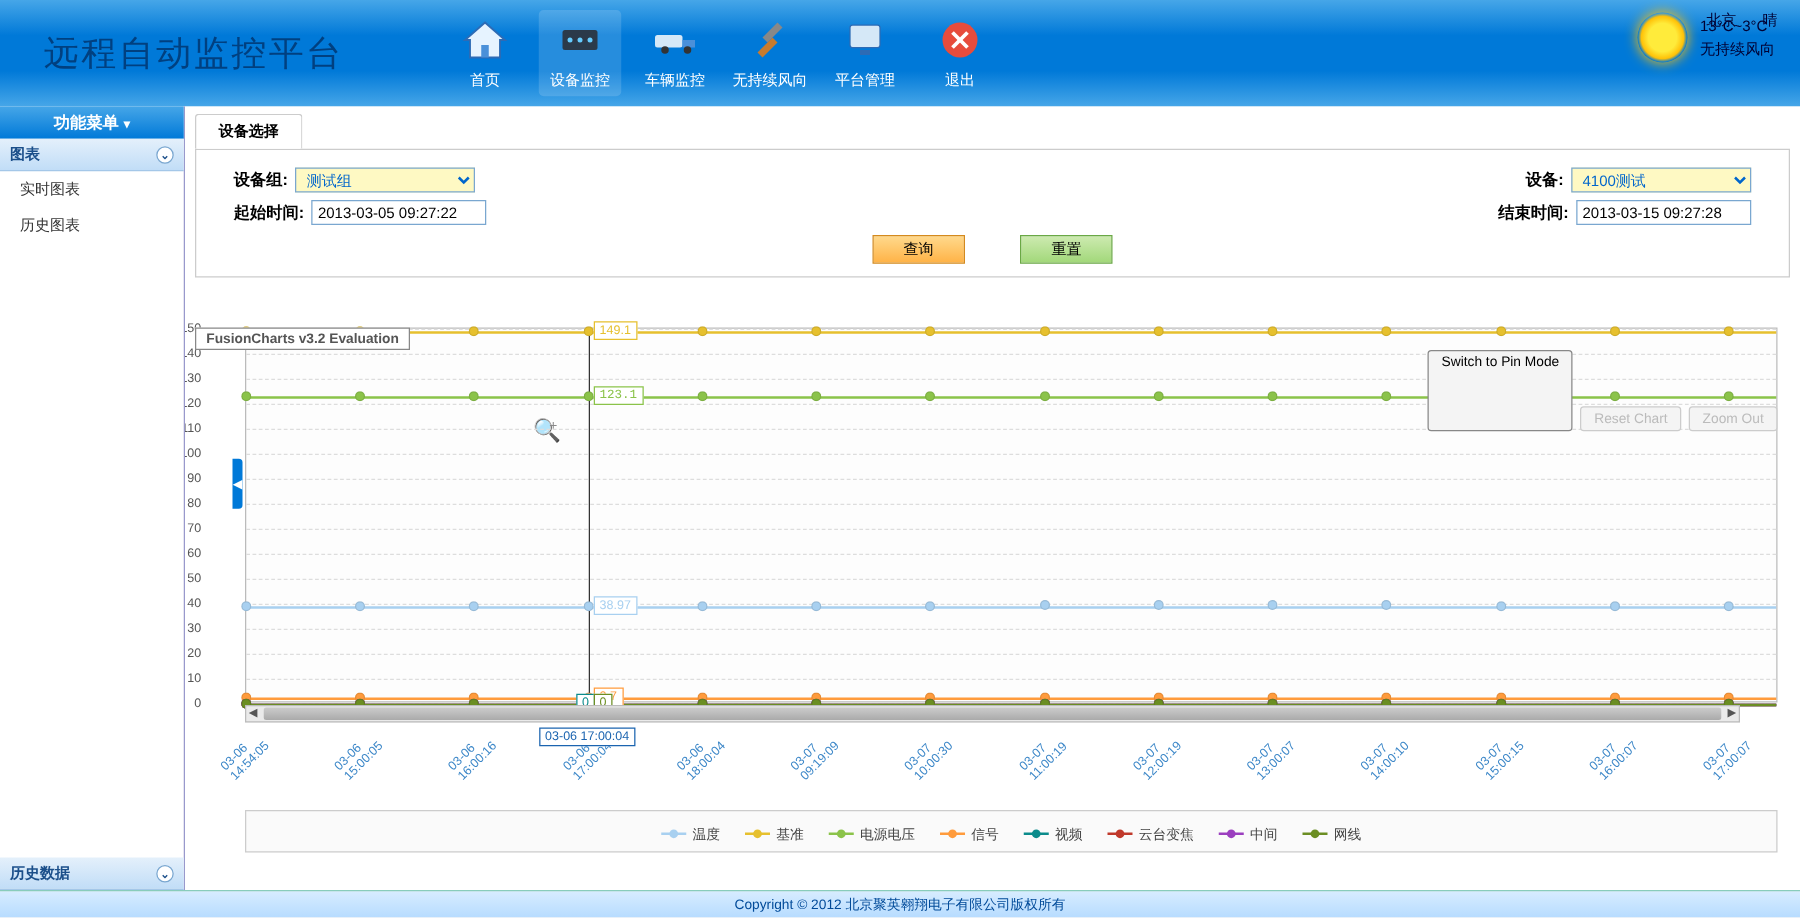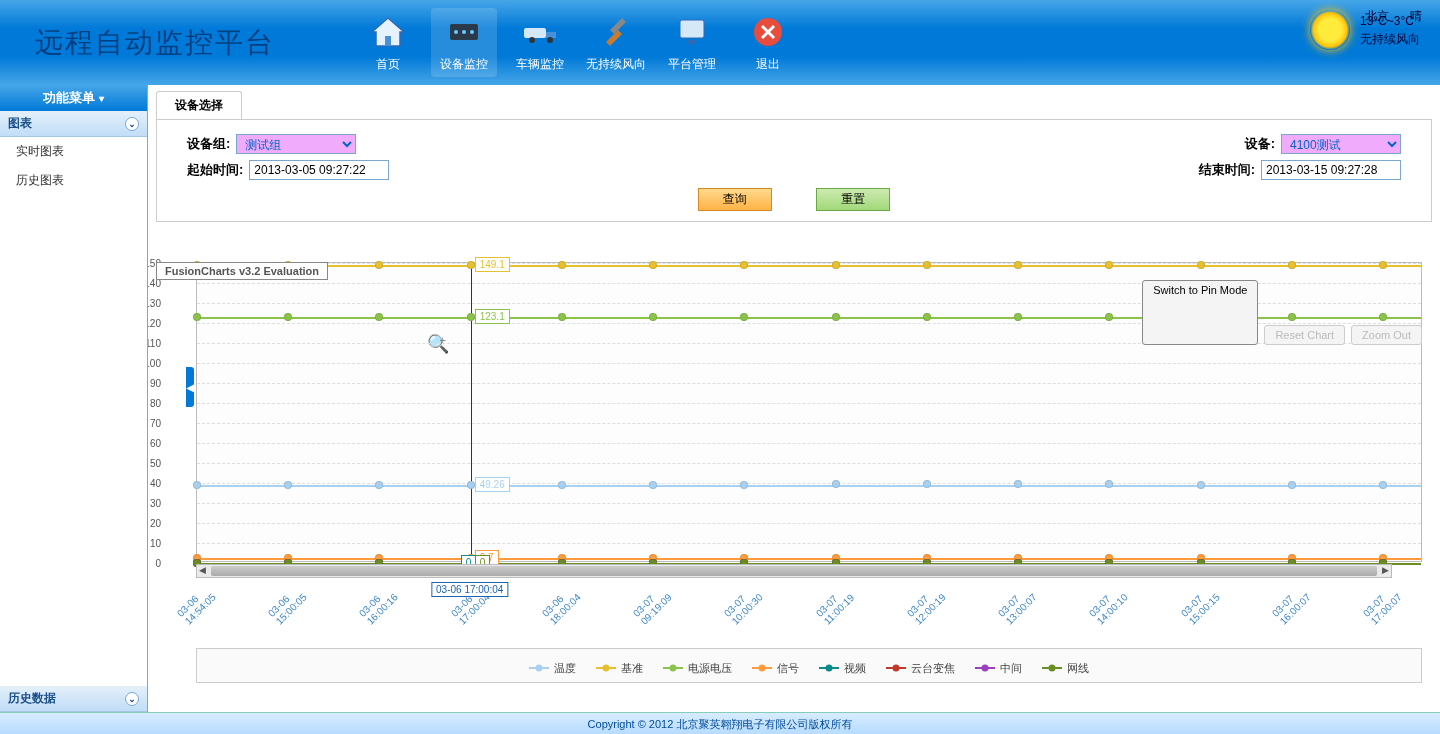--- a/index.html
+++ b/index.html
@@ -33,21 +33,21 @@
 
 .main { flex: 1; background: #fff; padding: 0 8px; overflow: hidden; }
 .tabs { display: flex; margin-top: 6px; }
 .tab { padding: 5px 18px; font-size: 12px; background: #fff; border: 1px solid #ccc; border-bottom: none; border-radius: 3px 3px 0 0; font-weight: bold; }
 
 .form-area { border: 1px solid #ccc; padding: 14px 30px 10px; }
 .form-row { display: flex; justify-content: space-between; margin-bottom: 6px; align-items: center; }
 .form-group { display: flex; align-items: center; gap: 6px; }
 .form-label { font-size: 13px; font-weight: bold; }
 .form-select, .form-input { border: 1px solid #7aa7d0; font-size: 12px; padding: 2px 4px; height: 20px; }
-.form-select { width: 120px; background: #f0abfc; color: #0066cc; }
+.form-select { width: 144px; background: #fef9c3; color: #0066cc; }
 .form-input { width: 140px; }
 .btn-row { text-align: center; margin-top: 8px; }
 .btn { display: inline-block; padding: 2px 24px; font-size: 12px; border: 1px solid #999; margin: 0 20px; cursor: pointer; }
 .btn-query { background: linear-gradient(#ffd98c, #ffb347); border-color: #d48a1e; }
 .btn-reset { background: linear-gradient(#cdeab0, #a2d87a); border-color: #6aa845; }
 
 
 .chart-wrap { margin-top: 8px; position: relative; }
 .eval-badge { position: absolute; top: 0; left: 0; background: #fff; border: 1px solid #888; padding: 2px 8px; font-size: 11px; font-weight: bold; color: #555; z-index: 5; }
 .chart-toolbar { position: absolute; top: 18px; right: 10px; display: flex; gap: 6px; z-index: 5; }
@@ -364,22 +364,22 @@
           <div class="pt" style="left: 456.154px; top: 300px; background: rgb(107, 142, 35);"></div>
           <div class="pt" style="left: 547.385px; top: 300px; background: rgb(107, 142, 35);"></div>
           <div class="pt" style="left: 638.615px; top: 300px; background: rgb(107, 142, 35);"></div>
           <div class="pt" style="left: 729.846px; top: 300px; background: rgb(107, 142, 35);"></div>
           <div class="pt" style="left: 821.077px; top: 300px; background: rgb(107, 142, 35);"></div>
           <div class="pt" style="left: 912.308px; top: 300px; background: rgb(107, 142, 35);"></div>
           <div class="pt" style="left: 1003.54px; top: 300px; background: rgb(107, 142, 35);"></div>
           <div class="pt" style="left: 1094.77px; top: 300px; background: rgb(107, 142, 35);"></div>
           <div class="pt" style="left: 1186px; top: 300px; background: rgb(107, 142, 35);"></div>
           <div class="data-label" style="border-color: rgb(230, 192, 46); color: rgb(230, 192, 46); left: 277.692px; top: -6.2px;">149.1</div>
-          <div class="data-label" style="border-color: rgb(139, 195, 74); color: rgb(139, 195, 74); left: 277.692px; top: 45.8px;">123.1</div>
-          <div class="data-label" style="border-color: rgb(168, 208, 240); color: rgb(168, 208, 240); left: 277.692px; top: 214.06px;">49.26</div>
+          <div class="data-label" style="border-color: rgb(139, 195, 74); color: rgb(139, 195, 74); left: 277.692px; top: 45.8px; font-family: Liberation Mono, monospace;">123.1</div>
+          <div class="data-label" style="border-color: rgb(168, 208, 240); color: rgb(168, 208, 240); left: 277.692px; top: 214.06px;">38.97</div>
           <div class="data-label" style="border-color: rgb(255, 155, 60); color: rgb(255, 155, 60); left: 277.692px; top: 286.6px;">2.7</div>
           <div class="data-label" style="border-color: rgb(11, 139, 139); color: rgb(11, 139, 139); left: 263.692px; top: 292px;">0</div>
           <div class="data-label" style="border-color: rgb(107, 142, 35); color: rgb(107, 142, 35); left: 277.692px; top: 292px;">0</div>
         </div>
       <div class="hscroll">
           <div class="hscroll-thumb"></div>
         </div>
       <div class="x-axis" id="xaxis">
           <div class="x-tick" style="left: 0px;">03-06<br>14:54:05</div>
           <div class="x-tick" style="left: 91.2308px;">03-06<br>15:00:05</div>

